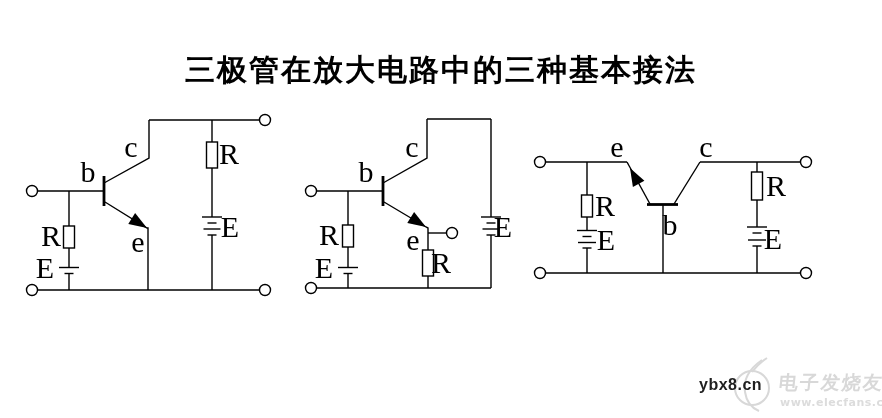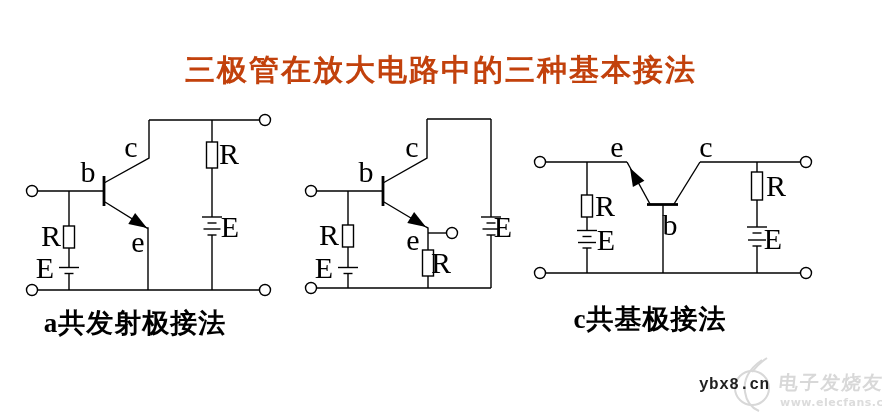--- a/index.html
+++ b/index.html
@@ -11,21 +11,21 @@
     overflow: hidden;
     font-family: "Liberation Serif", serif;
   }
   .title {
     position: absolute;
     top: 50px;
     left: 441px;
     transform: translateX(-50%);
     font-size: 30px;
     font-weight: bold;
-    color: #c2410c;
+    color: #000000;
     letter-spacing: 2px;
     white-space: nowrap;
   }
   .schematic {
     position: absolute;
     top: 0; left: 0;
   }
   .lbl {
     position: absolute;
     transform: translate(-50%, -50%);
@@ -40,21 +40,21 @@
     font-size: 27px;
     font-weight: bold;
     color: #000000;
     letter-spacing: 1px;
     white-space: nowrap;
   }
   .wm-site {
     position: absolute;
     left: 699px;
     top: 376px;
-    font-family: Liberation Mono, monospace;
+    font-family: Liberation Sans, sans-serif;
     font-size: 16px;
     font-weight: bold;
     color: #1f1f1f;
     letter-spacing: 0.5px;
     z-index: 3;
   }
   .wm-brand {
     position: absolute;
     left: 779px;
     top: 370px;
@@ -182,36 +182,34 @@
     </g>
   </svg>
 
   <span class="lbl" style="left:88px; top:172px;">b</span>
   <span class="lbl" style="left:131px; top:147px;">c</span>
   <span class="lbl" style="left:138px; top:242px;">e</span>
   <span class="lbl" style="left:51px; top:236px;">R</span>
   <span class="lbl" style="left:45px; top:268px;">E</span>
   <span class="lbl" style="left:229px; top:154px;">R</span>
   <span class="lbl" style="left:230px; top:227px;">E</span>
-  <div class="caption" style="left:135px; top:323px;">a共发射极接法</div>
 
   <span class="lbl" style="left:366px; top:172px;">b</span>
   <span class="lbl" style="left:412px; top:147px;">c</span>
   <span class="lbl" style="left:413px; top:240px;">e</span>
   <span class="lbl" style="left:329px; top:235px;">R</span>
   <span class="lbl" style="left:324px; top:268px;">E</span>
   <span class="lbl" style="left:441px; top:263px;">R</span>
   <span class="lbl" style="left:503px; top:227px;">E</span>
 
   <span class="lbl" style="left:617px; top:147px;">e</span>
   <span class="lbl" style="left:706px; top:147px;">c</span>
   <span class="lbl" style="left:670px; top:225px;">b</span>
   <span class="lbl" style="left:605px; top:206px;">R</span>
   <span class="lbl" style="left:606px; top:240px;">E</span>
   <span class="lbl" style="left:776px; top:186px;">R</span>
   <span class="lbl" style="left:773px; top:239px;">E</span>
-  <div class="caption" style="left:650px; top:319px;">c共基极接法</div>
 
   <span class="wm-site">ybx8.cn</span>
   <span class="wm-brand">电子发烧友</span>
   <span class="wm-url">www.elecfans.com</span>
 
 </div>
 
 </body></html>

